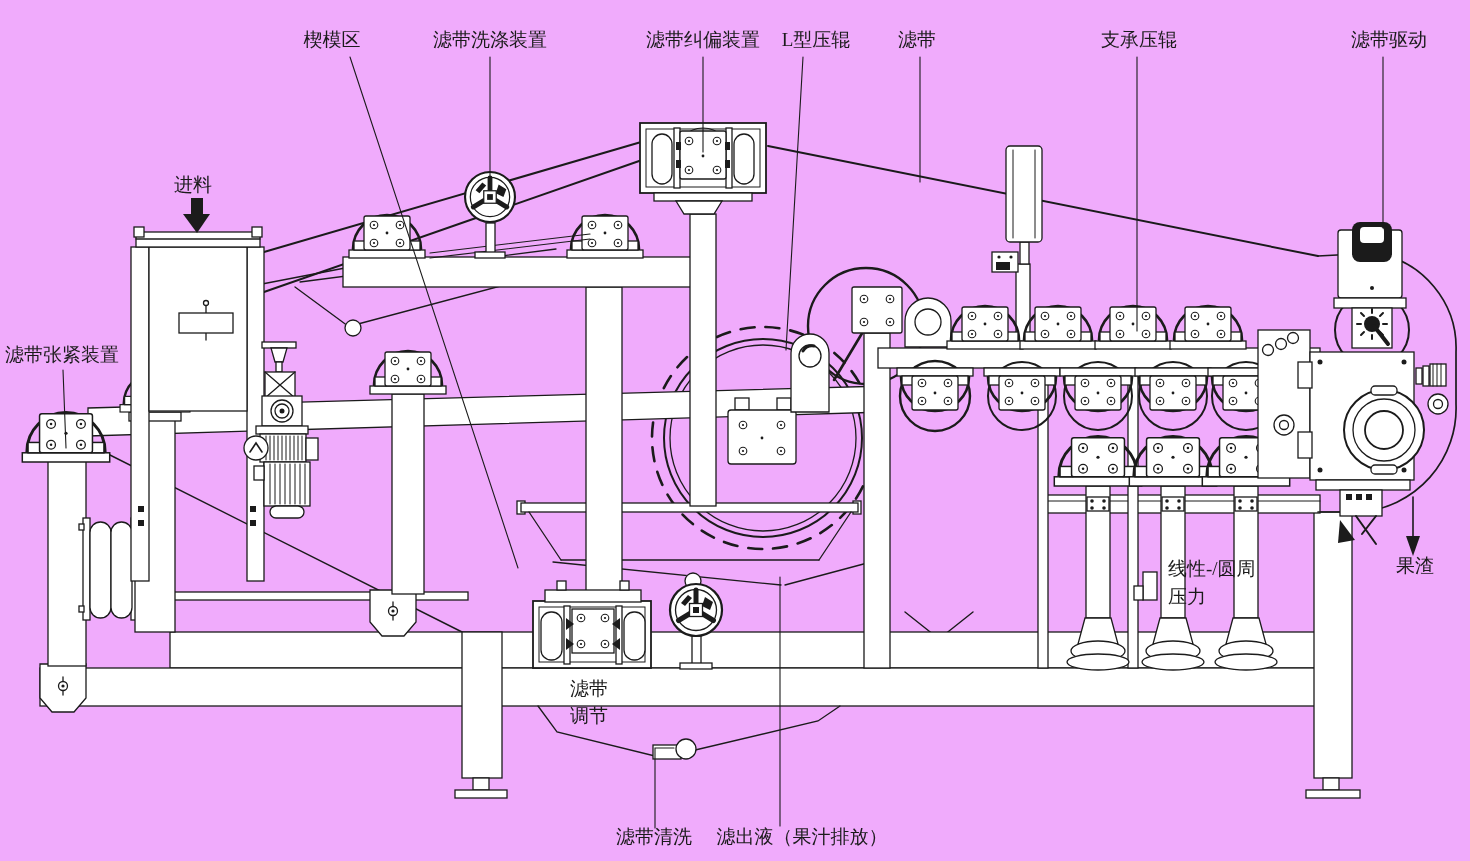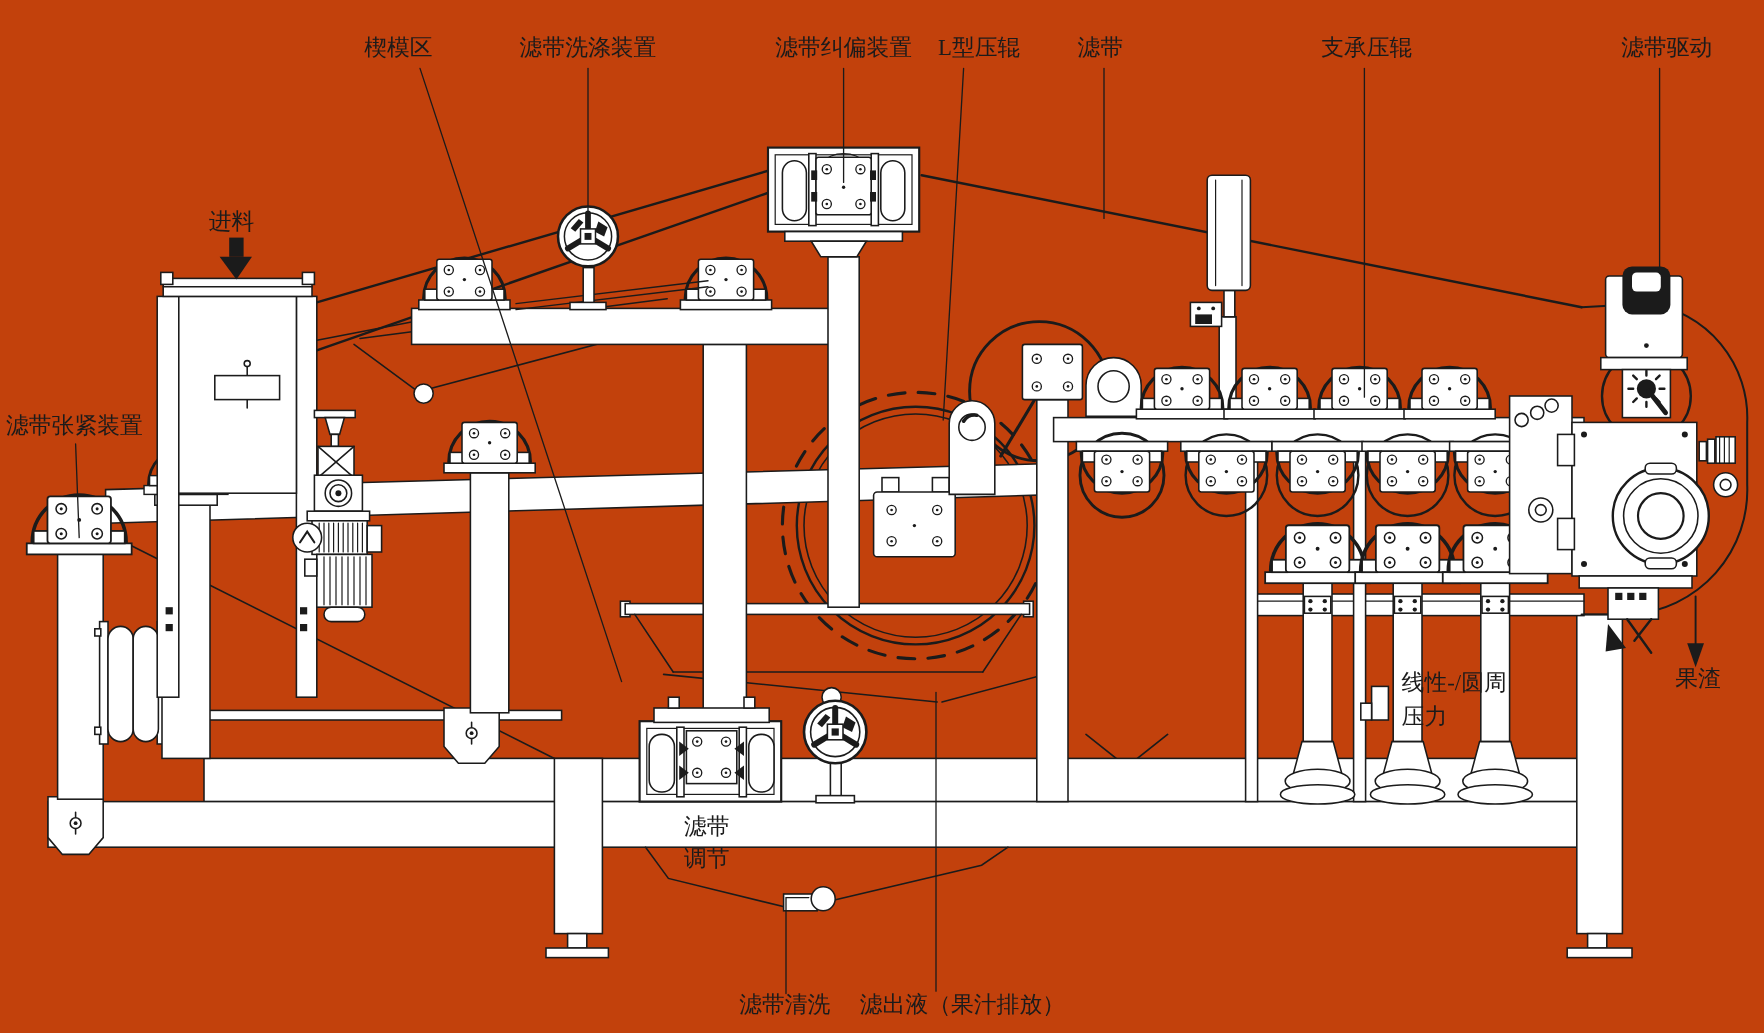--- a/index.html
+++ b/index.html
@@ -1,16 +1,16 @@
 <!DOCTYPE html>
 <html><head>
 <meta charset="utf-8">
 <style>
   html,body{margin:0;padding:0;background:#ffffff;}
-  .stage{position:relative;width:1470px;height:861px;background:#c2410c;overflow:hidden;
+  .stage{position:relative;width:1470px;height:861px;background:#f0abfc;overflow:hidden;
          font-family:"Liberation Serif","DejaVu Serif",serif;}
   svg{display:block;}
   svg .w{fill:#ffffff;stroke:#1b1b1b;}
   svg .d{fill:#1b1b1b;stroke:none;}
   svg text{fill:#1b1b1b;font-family:"Liberation Serif","DejaVu Serif",serif;font-size:19px;}
   svg g, svg path, svg rect, svg circle, svg line, svg ellipse, svg polyline, svg polygon{vector-effect:none;}
 </style>
 </head>
 <body>
 

